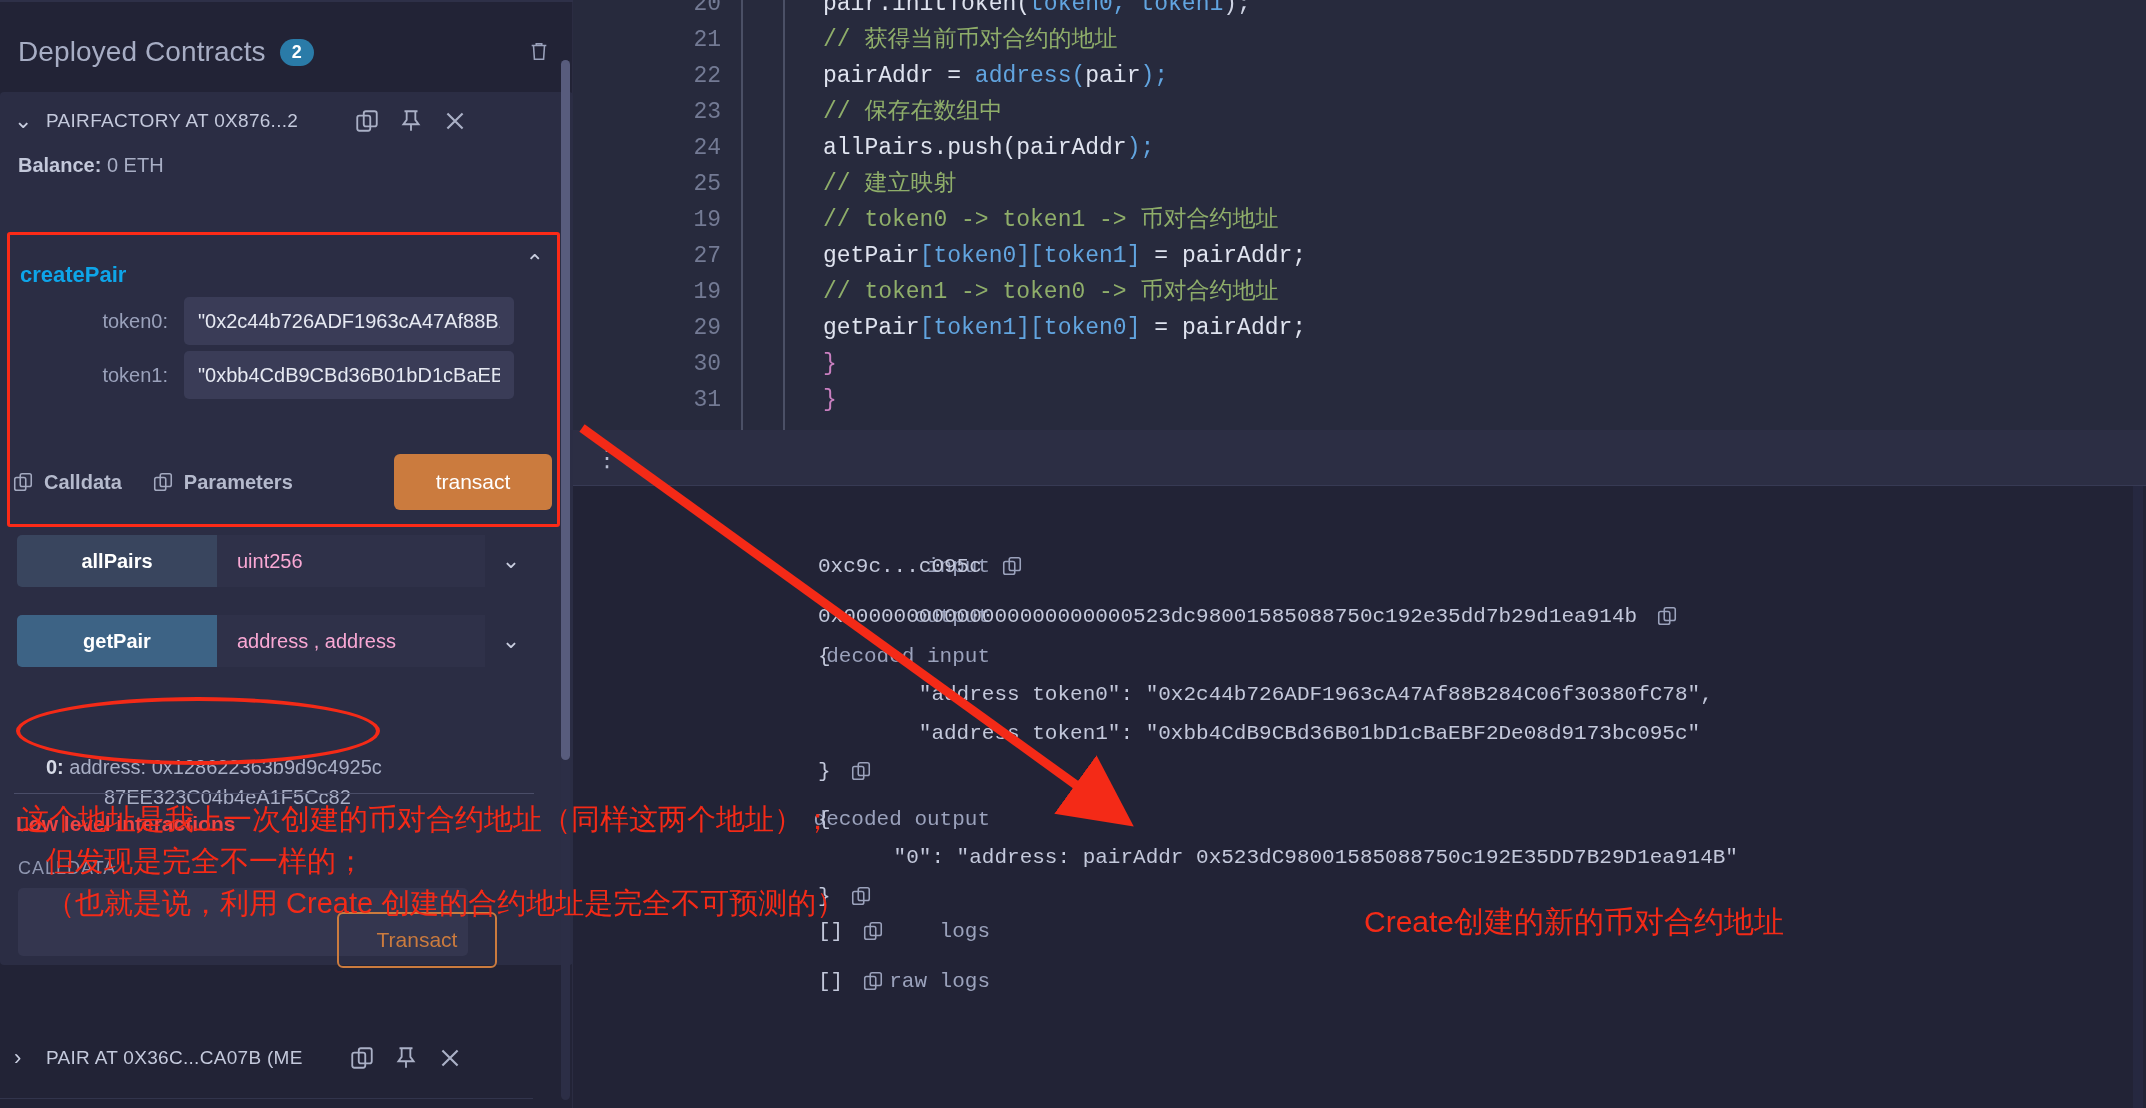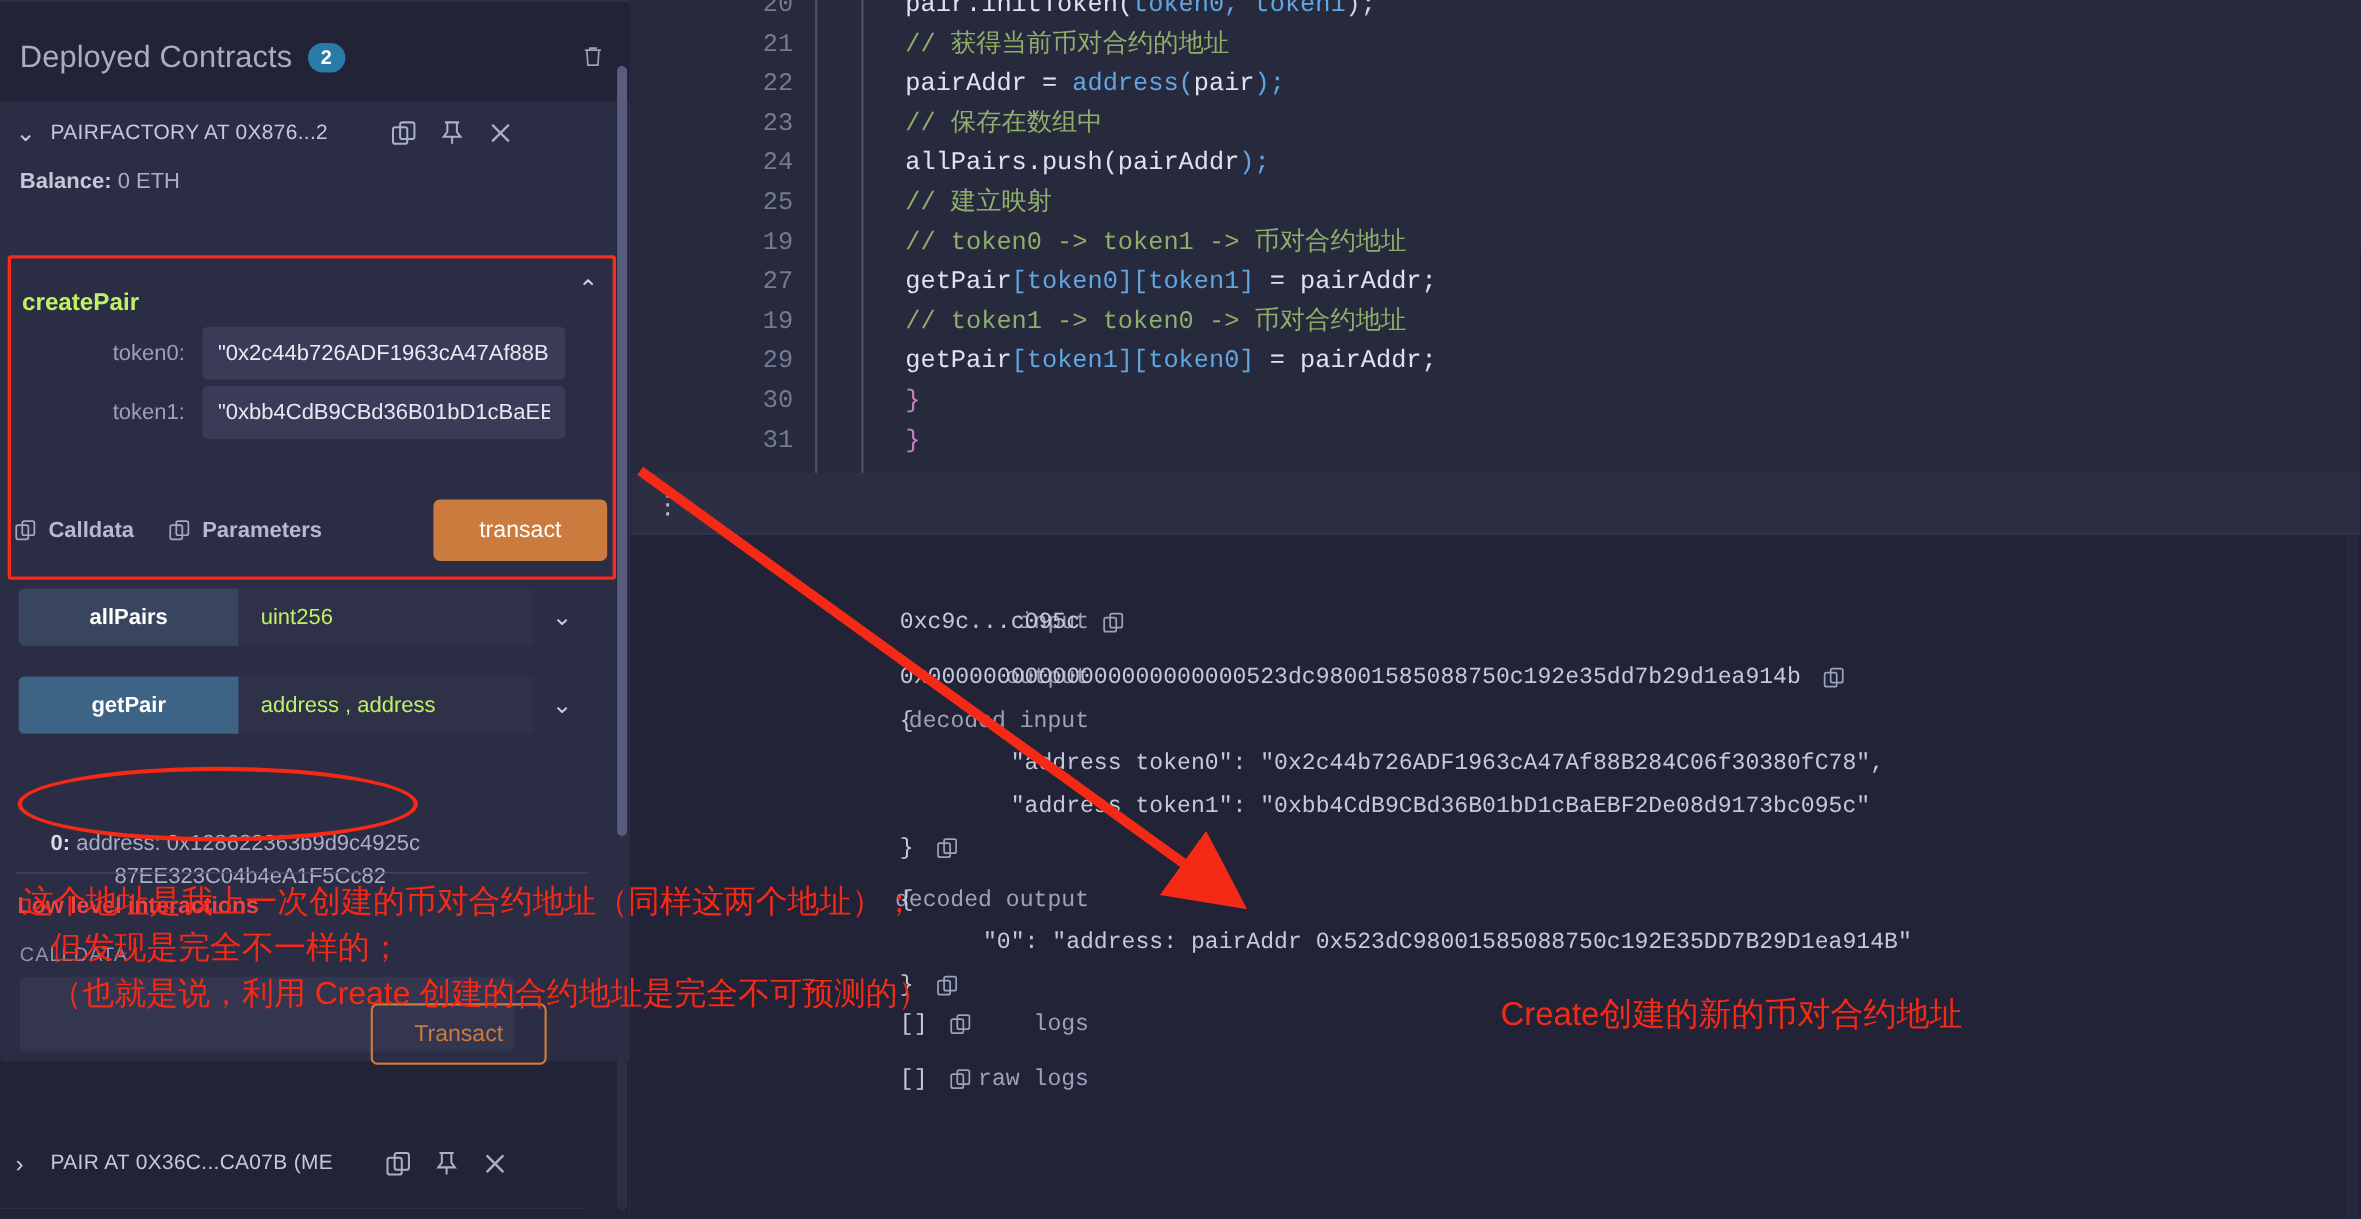--- a/index.html
+++ b/index.html
@@ -55,21 +55,21 @@
   }
   #balance-row b { color: #c3c8da; font-weight: 700; }
 
   
   #createpair-box {
     position: absolute; left: 7px; top: 232px; width: 553px; height: 295px;
     border: 3px solid #fc2a17; border-radius: 3px;
   }
   #createpair-title {
     position: absolute; left: 20px; top: 262px;
-    font-size: 22px; font-weight: 700; color: #bef264;
+    font-size: 22px; font-weight: 700; color: #0ea5e9;
   }
   #collapse-caret {
     position: absolute; right: 28px; top: 250px; font-size: 22px; color: #c9cee0; cursor: pointer;
   }
   .param-row {
     position: absolute; left: 14px; width: 530px; height: 48px; display: flex; align-items: center;
   }
   .param-label {
     width: 170px; text-align: right; font-size: 20px; color: #9aa1bb; padding-right: 16px;
   }
@@ -93,21 +93,21 @@
     display: flex; align-items: stretch;
   }
   .fn-btn {
     width: 200px; border-radius: 5px 0 0 5px; display: flex; align-items: center;
     justify-content: center; font-size: 20px; font-weight: 700; color: #fff; cursor: pointer;
   }
   .fn-btn.dark { background: #39455e; }
   .fn-btn.light { background: #3d6385; }
   .fn-args {
     flex: 1; background: #2f3149; display: flex; align-items: center;
-    padding-left: 20px; font-size: 20px; color: #bef264;
+    padding-left: 20px; font-size: 20px; color: #f9a8d4;
   }
   .fn-caret {
     width: 52px; background: #2b2d44; display: flex; align-items: center;
     justify-content: center; color: #c9cee0; font-size: 22px; cursor: pointer;
   }
 
   
   #ret-value {
     position: absolute; left: 46px; top: 712px; width: 420px;
     font-size: 20px; color: #a9afc6; line-height: 1.5; margin-top: 40px;

